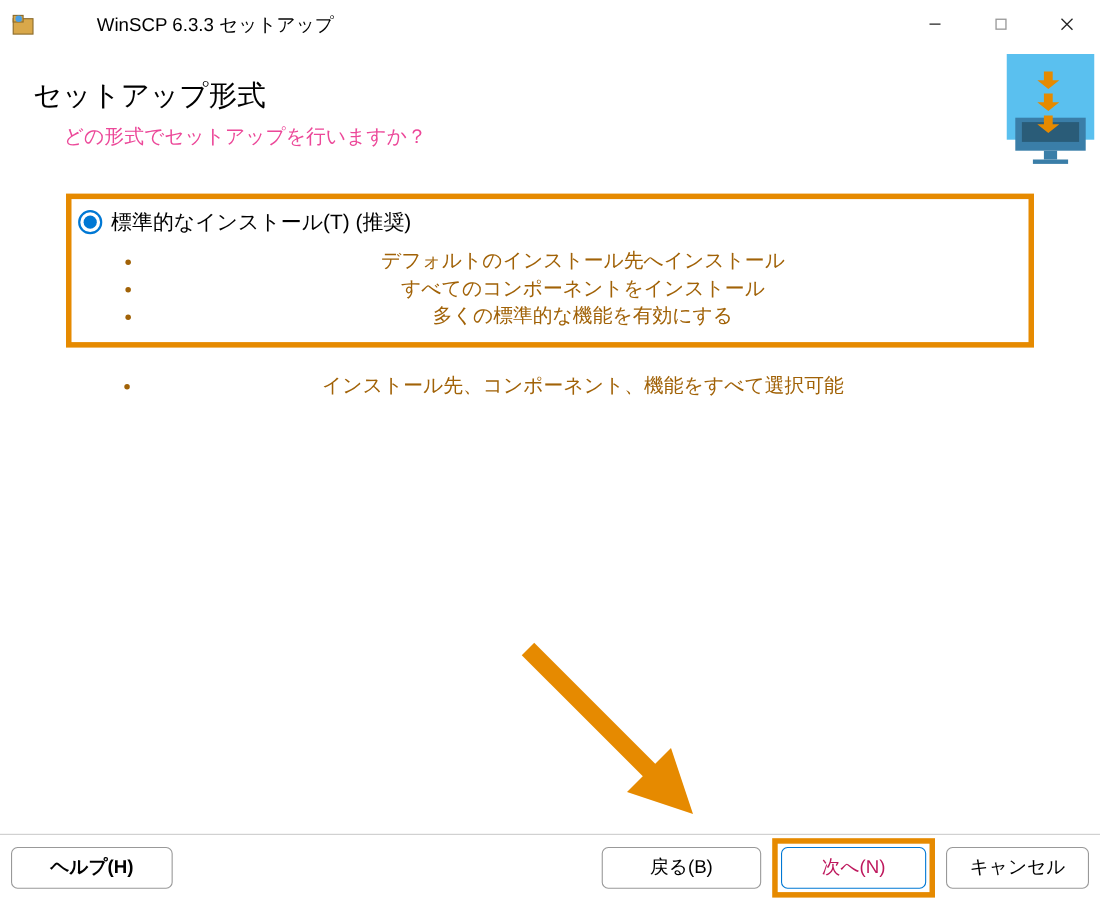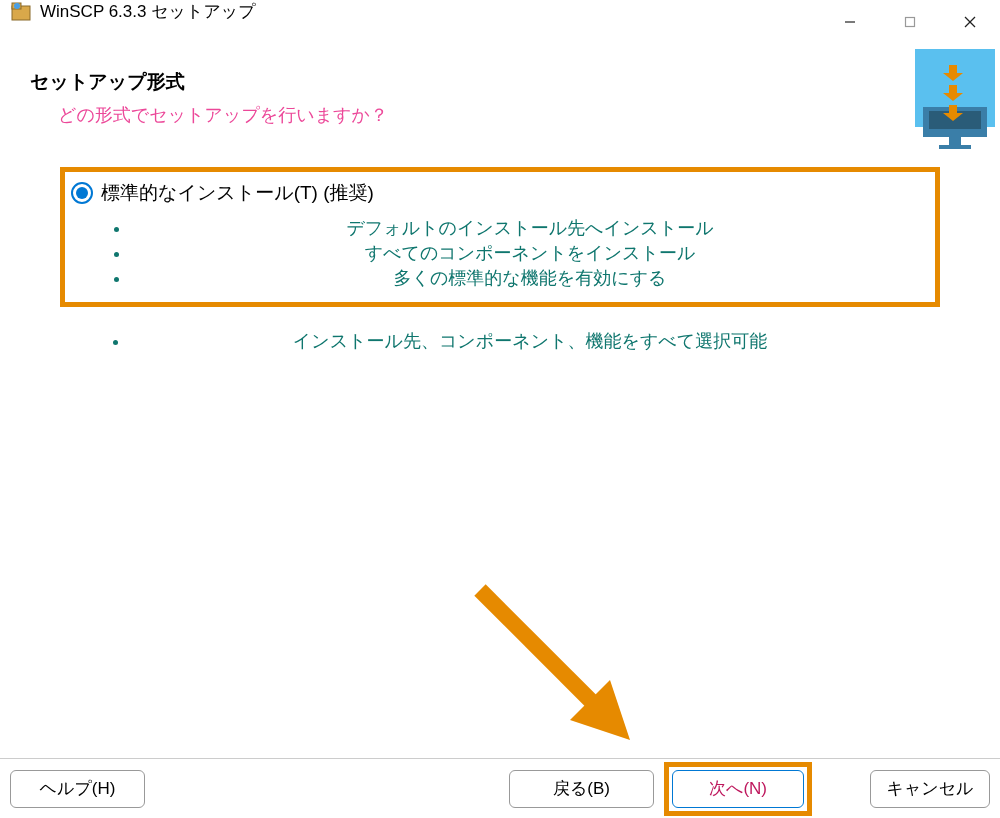--- a/index.html
+++ b/index.html
@@ -7,22 +7,24 @@
       width: 1000px;
       height: 818px;
       font-family: "Meiryo", "Yu Gothic", sans-serif;
       background: #ffffff;
       position: relative;
       overflow: hidden;
     }
     .titlebar {
       height: 44px;
       display: flex;
+      align-items: center;
       padding-left: 10px;
       position: relative;
+      gap: 48px;
     }
     .app-icon {
       width: 22px;
       height: 22px;
       margin-right: 8px;
       display: flex;
       align-items: center;
       justify-content: center;
     }
     .title-text {
@@ -42,22 +44,22 @@
       display: flex;
       align-items: center;
       justify-content: center;
       cursor: pointer;
     }
     .header-section {
       padding: 25px 30px 10px 30px;
       position: relative;
     }
     .header-title {
-      font-size: 19px;
-      font-weight: bold;
+      font-size: 26px;
+      font-weight: normal;
       color: #000;
       margin-bottom: 8px;
     }
     .header-subtitle {
       font-size: 18px;
       color: #ec4899;
       padding-left: 28px;
     }
     .setup-icon {
       position: absolute;
@@ -110,21 +112,21 @@
     .radio-label {
       font-size: 19px;
       color: #000;
     }
     .bullet-list {
       list-style: disc;
       padding-left: 60px;
     }
     .bullet-list li {
       font-size: 18px;
-      color: #0f766e;
+      color: #a16207;
       line-height: 1.4;
     }
     .annotation-arrow {
       position: absolute;
       left: 460px;
       top: 570px;
       pointer-events: none;
     }
     .footer {
       position: absolute;
@@ -142,33 +144,33 @@
       border: 1px solid #999;
       border-radius: 6px;
       background: #fff;
       font-size: 17px;
       font-family: inherit;
       cursor: pointer;
       display: flex;
       align-items: center;
       justify-content: center;
     }
-    .btn-help { width: 135px; }
+    .btn-help { width: 147px; font-weight: bold; }
     .btn-back { width: 145px; margin-left: auto; margin-right: 10px; }
     .btn-next-wrap {
       border: 5px solid #e68a00;
       padding: 3px;
       margin-right: 10px;
     }
     .btn-next {
       width: 132px;
       border: 1px solid #0078d4;
       color: #be185d;
     }
-    .btn-cancel { width: 120px; margin-left: 48px; }
+    .btn-cancel { width: 130px; }
   </style>
 </head>
 <body>
 
 <div class="titlebar">
   <div class="app-icon">
     <svg width="22" height="22" viewBox="0 0 22 22">
       <rect x="2" y="6" width="18" height="14" fill="#d9a84a" stroke="#8a6a2a"></rect>
       <rect x="2" y="3" width="9" height="6" fill="#d9a84a" stroke="#8a6a2a"></rect>
       <circle cx="7" cy="6" r="3" fill="#4aa0e6"></circle>

